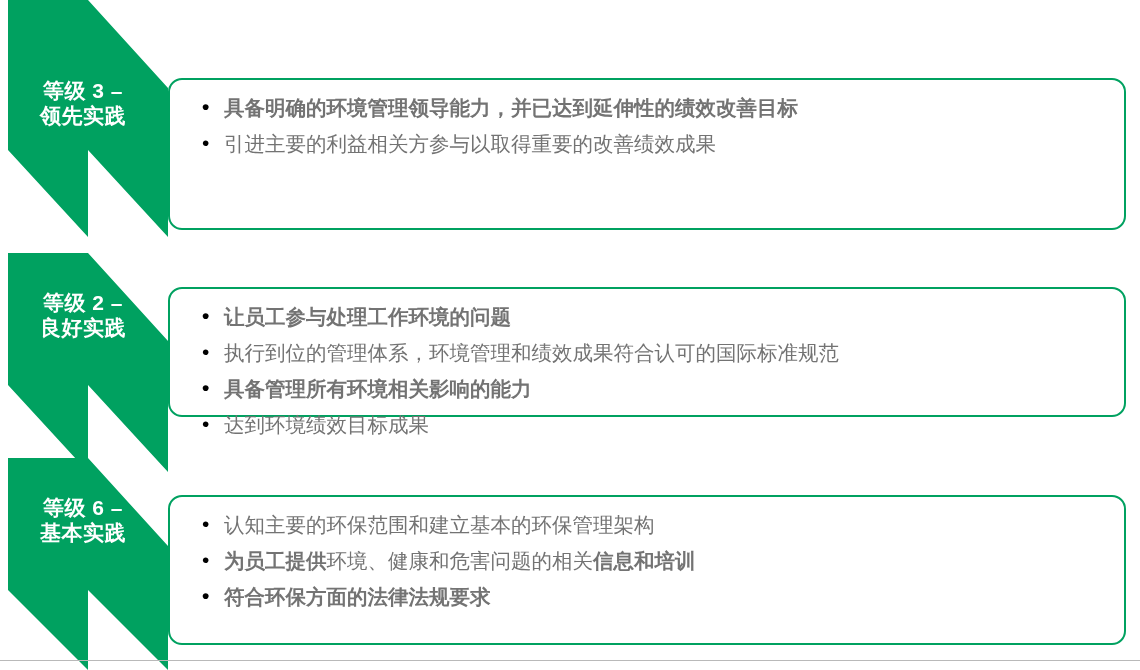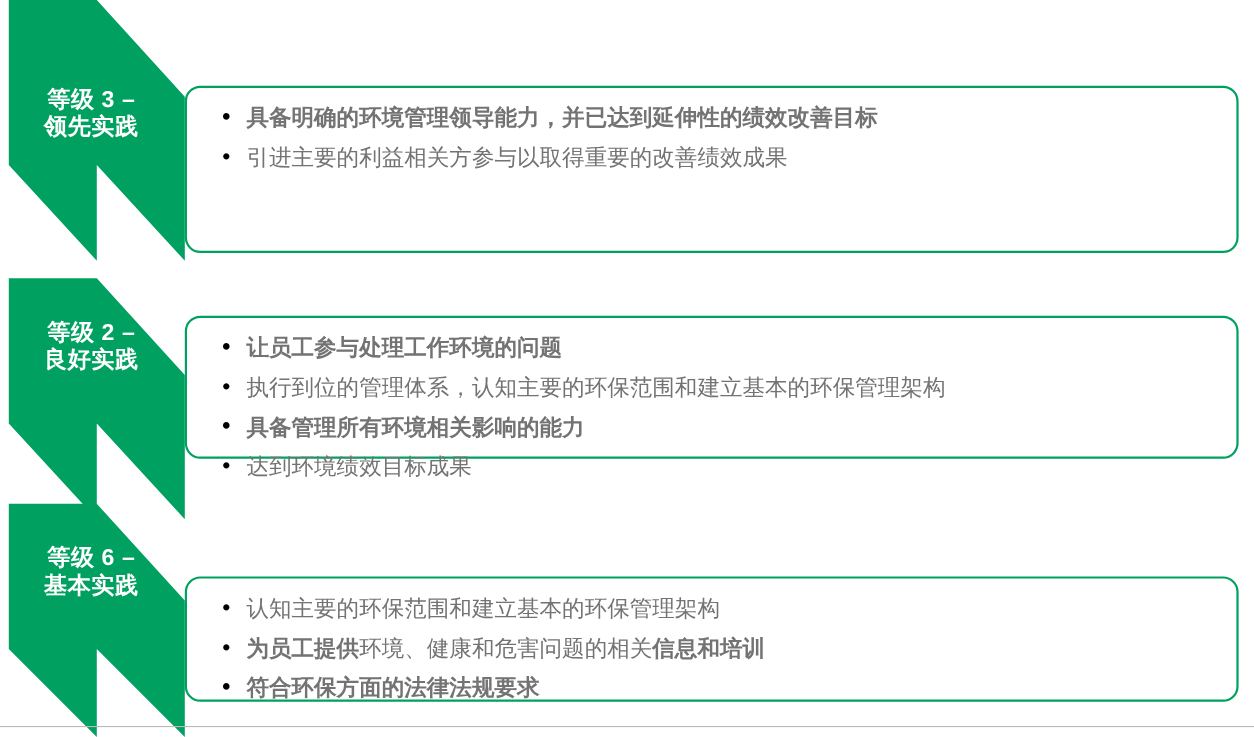--- a/index.html
+++ b/index.html
@@ -55,23 +55,23 @@
     height: 152px;
   }
   #panel-level2 {
     left: 168px;
     top: 287px;
     width: 958px;
     height: 130px;
   }
   #panel-level1 {
     left: 168px;
-    top: 524px;
+    top: 495px;
     width: 958px;
-    height: 114px;
+    height: 150px;
   }
 
   ul.bullets {
     list-style: none;
     margin: 0;
     padding: 0;
   }
   ul.bullets li {
     position: relative;
     padding-left: 26px;
@@ -135,21 +135,21 @@
   <div class="panel" id="panel-level3">
     <ul class="bullets">
       <li class="bold">具备明确的环境管理领导能力，并已达到延伸性的绩效改善目标</li>
       <li>引进主要的利益相关方参与以取得重要的改善绩效成果</li>
     </ul>
   </div>
 
   <div class="panel" id="panel-level2">
     <ul class="bullets">
       <li class="bold">让员工参与处理工作环境的问题</li>
-      <li>执行到位的管理体系，认知主要的环保范围和建立基本的环保管理架构</li>
+      <li>执行到位的管理体系，环境管理和绩效成果符合认可的国际标准规范</li>
       <li class="bold">具备管理所有环境相关影响的能力</li>
       <li>达到环境绩效目标成果</li>
     </ul>
   </div>
 
   <div class="panel" id="panel-level1">
     <ul class="bullets">
       <li>认知主要的环保范围和建立基本的环保管理架构</li>
       <li id="mixed-bullet"><span class="b">为员工提供</span><span>环境、健康和危害问题的相关</span><span class="b">信息和培训</span></li>
       <li class="bold">符合环保方面的法律法规要求</li>

